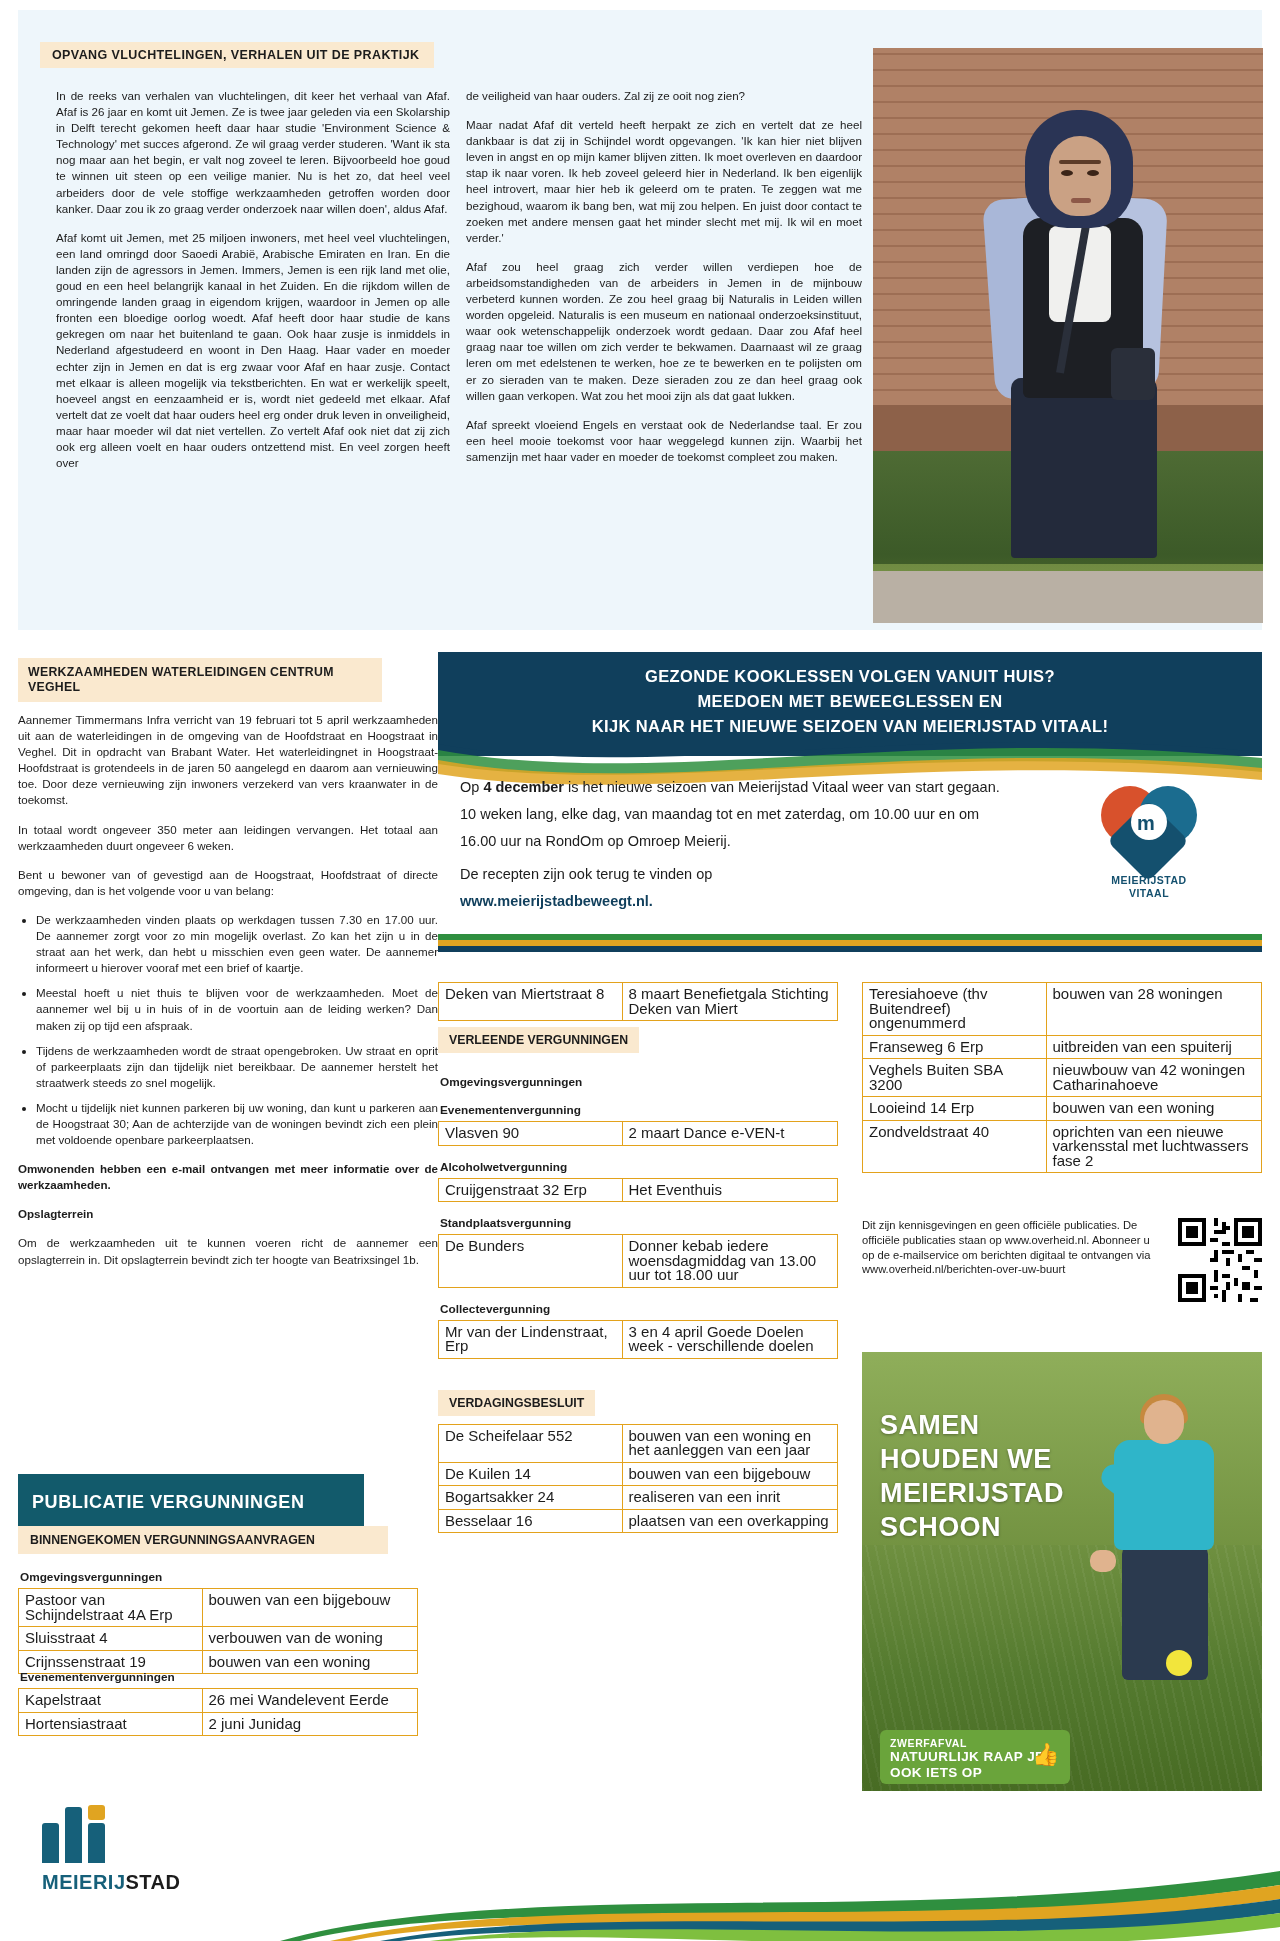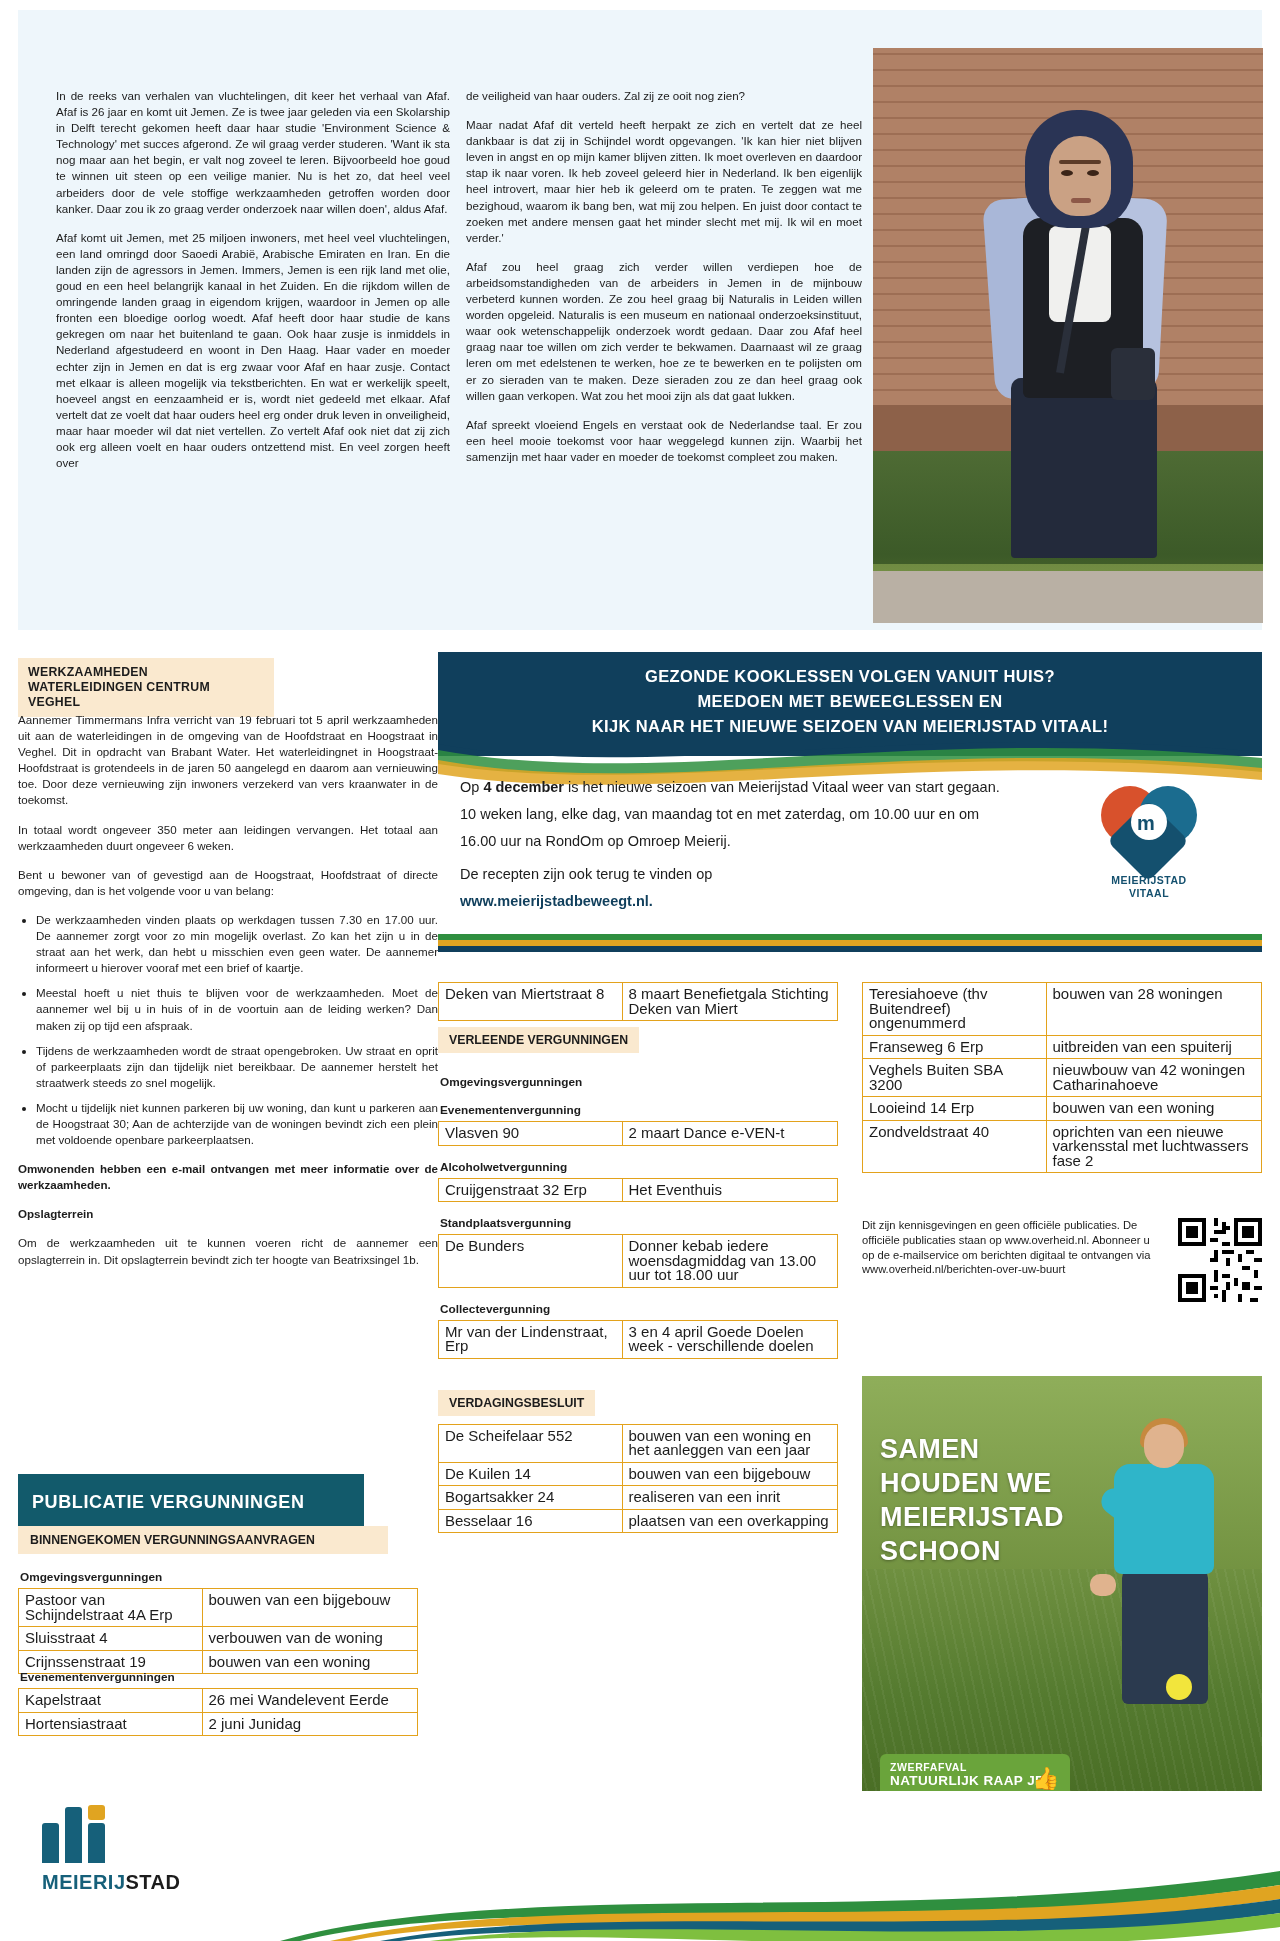--- a/index.html
+++ b/index.html
@@ -115,21 +115,21 @@
   }
   .fig-skirt {
     position:absolute; left:138px; top:330px; width:146px; height:180px;
     background:#232a3b; border-radius:10px 10px 4px 4px;
   }
   .fig-strap{position:absolute;left:196px;top:176px;width:8px;height:150px;background:#2a2f3a;transform:rotate(10deg);}
   .fig-bag{position:absolute;left:238px;top:300px;width:44px;height:52px;background:#2a2f3a;border-radius:6px;}
 
   
   .wl-head {
-    position:absolute; left:18px; top:658px; width:256px;
+    position:absolute; left:18px; top:658px; width:364px;
     background:#fae9cf; padding:7px 10px;
     font-size:12.3px; font-weight:bold; letter-spacing:.3px; line-height:15px;
   }
   .wl-body {
     position:absolute; left:18px; top:712px; width:420px;
     font-size:11.6px; line-height:16.1px; text-align:justify;
   }
   .wl-body p { margin:0 0 13px 0; }
   .wl-body ul { margin:0; padding-left: 18px; }
   .wl-body li { margin:0 0 9px 0; }
@@ -226,21 +226,21 @@
     font-size:11.2px; line-height:14.8px;
   }
   .qr {
     position:absolute; left:1178px; top:1218px; width:84px; height:84px;
     background:#fff;
   }
 
   
   .ad {
     position:absolute; left:862px; top:1352px; width:400px; height:482px;
-    overflow:hidden; background:#6d8a3c;margin-top:24px;
+    overflow:hidden; background:#6d8a3c;
   }
   .ad-sky { position:absolute; left:0; top:0; width:100%; height:46%; background:linear-gradient(180deg,#8fae5a,#6f8f3e); }
   .ad-grass { position:absolute; left:0; top:40%; width:100%; height:60%;
     background: linear-gradient(180deg,#6f9040 0%, #547a2f 45%, #43661f 100%); }
   .ad-grass:after{
     content:""; position:absolute; left:0; top:0; width:100%; height:100%;
     background: repeating-linear-gradient(78deg, rgba(255,255,255,.05) 0 2px, transparent 2px 9px);
   }
   .ad-text {
     position:absolute; left:18px; top:56px; width:230px;
@@ -287,20 +287,21 @@
   .fl-text { margin-top:8px; font-size:20px; font-weight:bold; color:#16607a; letter-spacing:.5px; }
   .fl-text span { color:#1c1c1c; }
   .footer-stripes { position:absolute; left:0; bottom:0; width:1280px; height:76px; }
 </style>
 </head>
 <body>
 
 <div class="page">
 
   <section class="feature">
+    <div class="feature-head">OPVANG VLUCHTELINGEN, VERHALEN UIT DE PRAKTIJK</div>
 
     <div class="col-left">
       <p>In de reeks van verhalen van vluchtelingen, dit keer het verhaal van Afaf. Afaf is 26 jaar en komt uit Jemen. Ze is twee jaar geleden via een Skolarship in Delft terecht gekomen heeft daar haar studie 'Environment Science &amp; Technology' met succes afgerond. Ze wil graag verder studeren. 'Want ik sta nog maar aan het begin, er valt nog zoveel te leren. Bijvoorbeeld hoe goud te winnen uit steen op een veilige manier. Nu is het zo, dat heel veel arbeiders door de vele stoffige werkzaamheden getroffen worden door kanker. Daar zou ik zo graag verder onderzoek naar willen doen', aldus Afaf.</p>
       <p>Afaf komt uit Jemen, met 25 miljoen inwoners, met heel veel vluchtelingen, een land omringd door Saoedi Arabië, Arabische Emiraten en Iran. En die landen zijn de agressors in Jemen. Immers, Jemen is een rijk land met olie, goud en een heel belangrijk kanaal in het Zuiden. En die rijkdom willen de omringende landen graag in eigendom krijgen, waardoor in Jemen op alle fronten een bloedige oorlog woedt. Afaf heeft door haar studie de kans gekregen om naar het buitenland te gaan. Ook haar zusje is inmiddels in Nederland afgestudeerd en woont in Den Haag. Haar vader en moeder echter zijn in Jemen en dat is erg zwaar voor Afaf en haar zusje. Contact met elkaar is alleen mogelijk via tekstberichten. En wat er werkelijk speelt, hoeveel angst en eenzaamheid er is, wordt niet gedeeld met elkaar. Afaf vertelt dat ze voelt dat haar ouders heel erg onder druk leven in onveiligheid, maar haar moeder wil dat niet vertellen. Zo vertelt Afaf ook niet dat zij zich ook erg alleen voelt en haar ouders ontzettend mist. En veel zorgen heeft over</p>
     </div>
 
     <div class="col-mid">
       <p>de veiligheid van haar ouders. Zal zij ze ooit nog zien?</p>
       <p>Maar nadat Afaf dit verteld heeft herpakt ze zich en vertelt dat ze heel dankbaar is dat zij in Schijndel wordt opgevangen. 'Ik kan hier niet blijven leven in angst en op mijn kamer blijven zitten. Ik moet overleven en daardoor stap ik naar voren. Ik heb zoveel geleerd hier in Nederland. Ik ben eigenlijk heel introvert, maar hier heb ik geleerd om te praten. Te zeggen wat me bezighoud, waarom ik bang ben, wat mij zou helpen. En juist door contact te zoeken met andere mensen gaat het minder slecht met mij. Ik wil en moet verder.'</p>
       <p>Afaf zou heel graag zich verder willen verdiepen hoe de arbeidsomstandigheden van de arbeiders in Jemen in de mijnbouw verbeterd kunnen worden. Ze zou heel graag bij Naturalis in Leiden willen worden opgeleid. Naturalis is een museum en nationaal onderzoeksinstituut, waar ook wetenschappelijk onderzoek wordt gedaan. Daar zou Afaf heel graag naar toe willen om zich verder te bekwamen. Daarnaast wil ze graag leren om met edelstenen te werken, hoe ze te bewerken en te polijsten om er zo sieraden van te maken. Deze sieraden zou ze dan heel graag ook willen gaan verkopen. Wat zou het mooi zijn als dat gaat lukken.</p>

